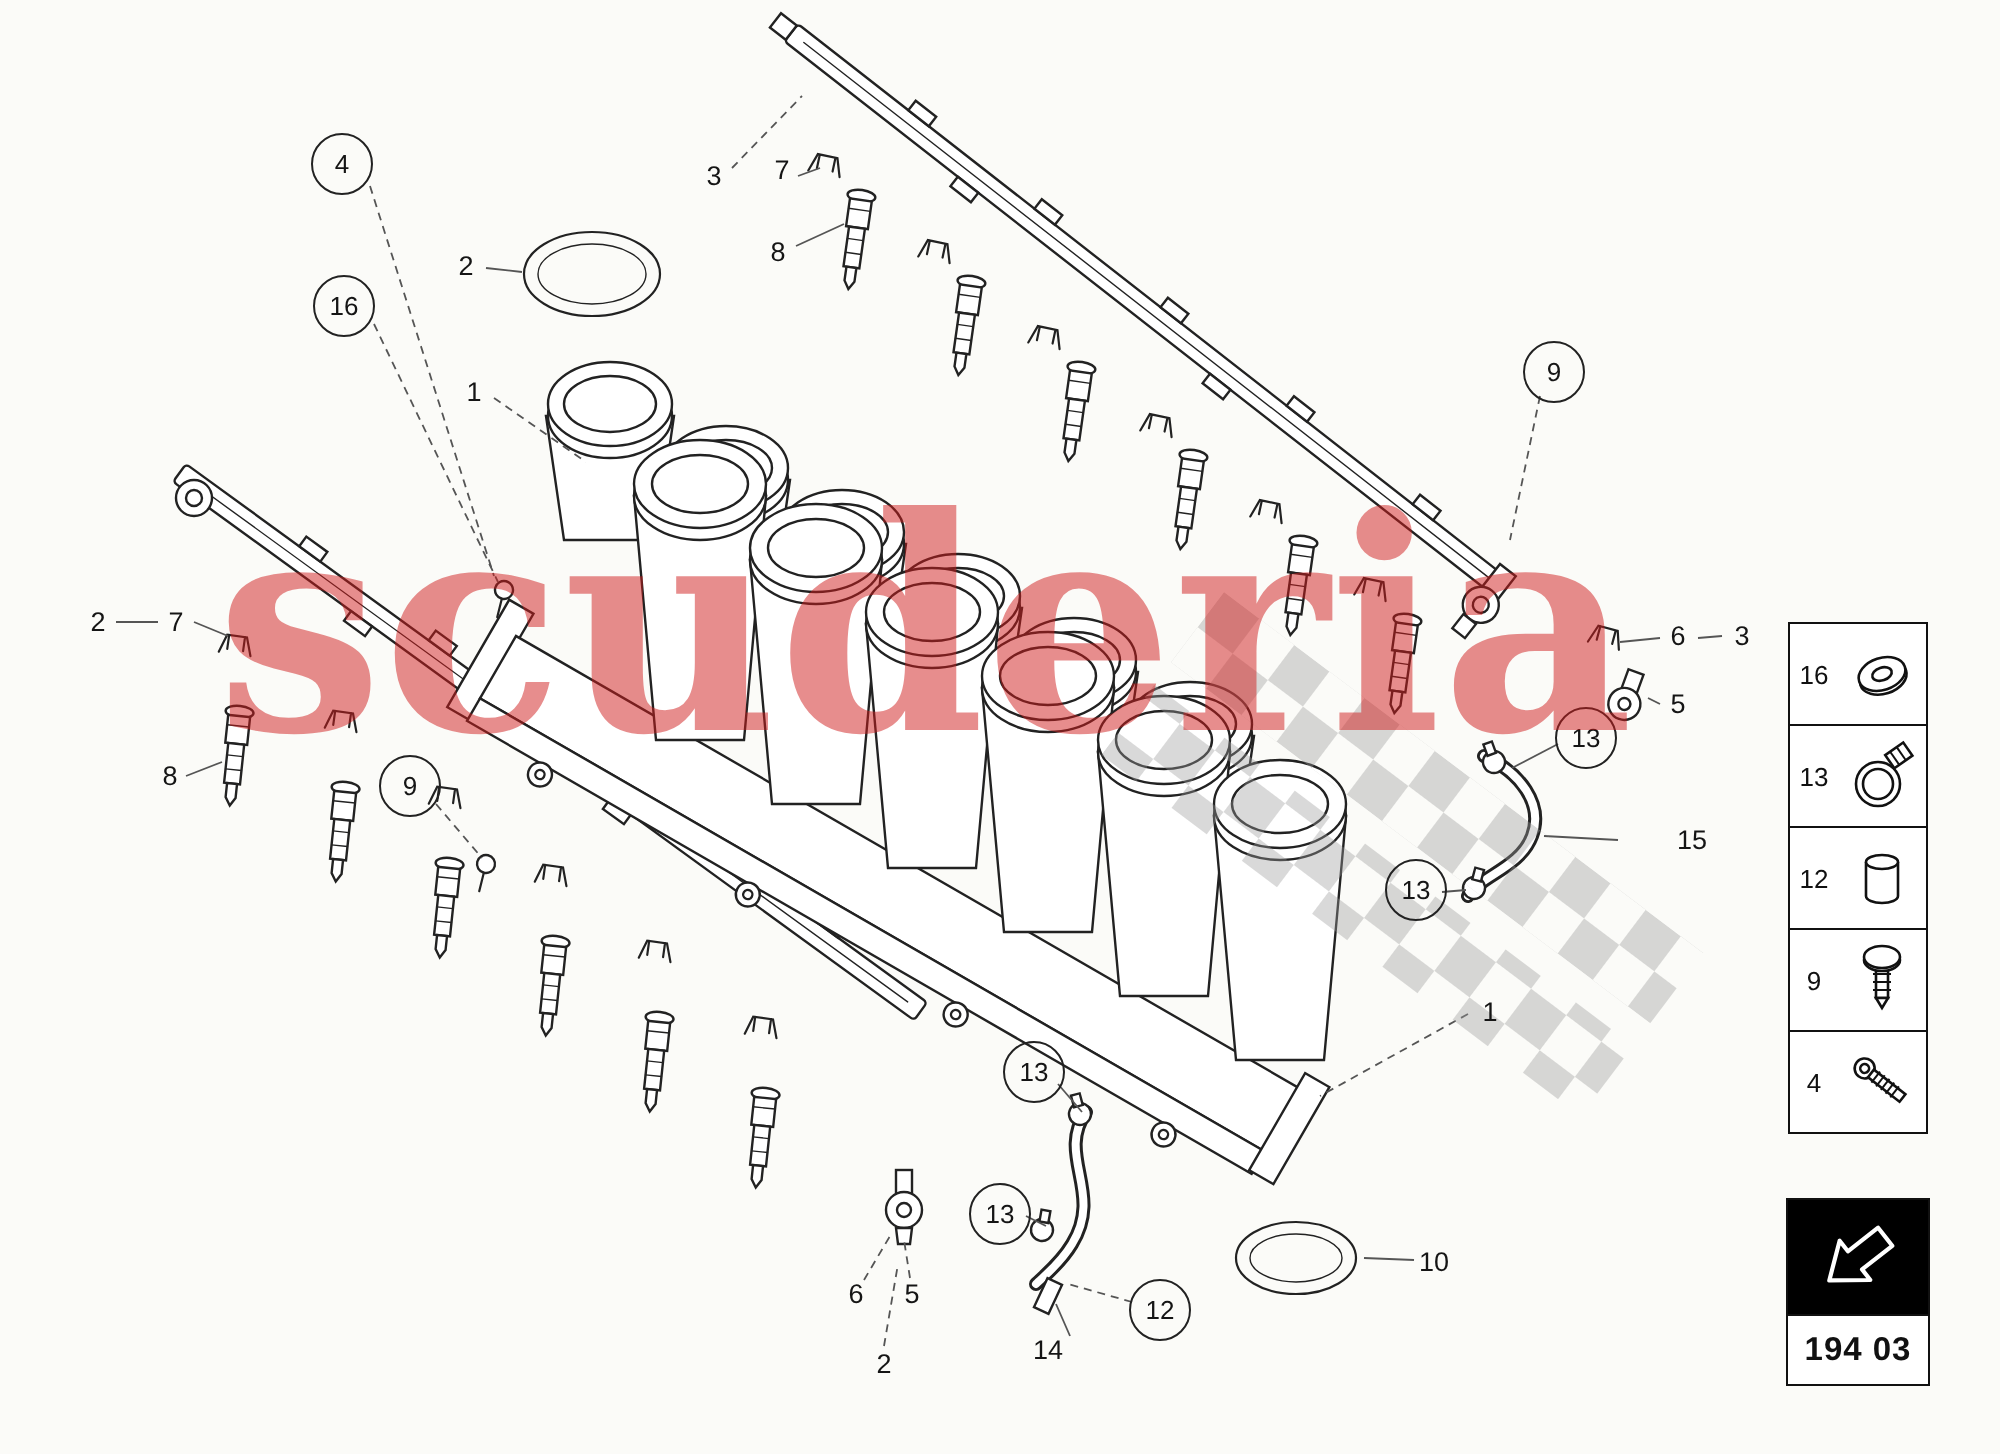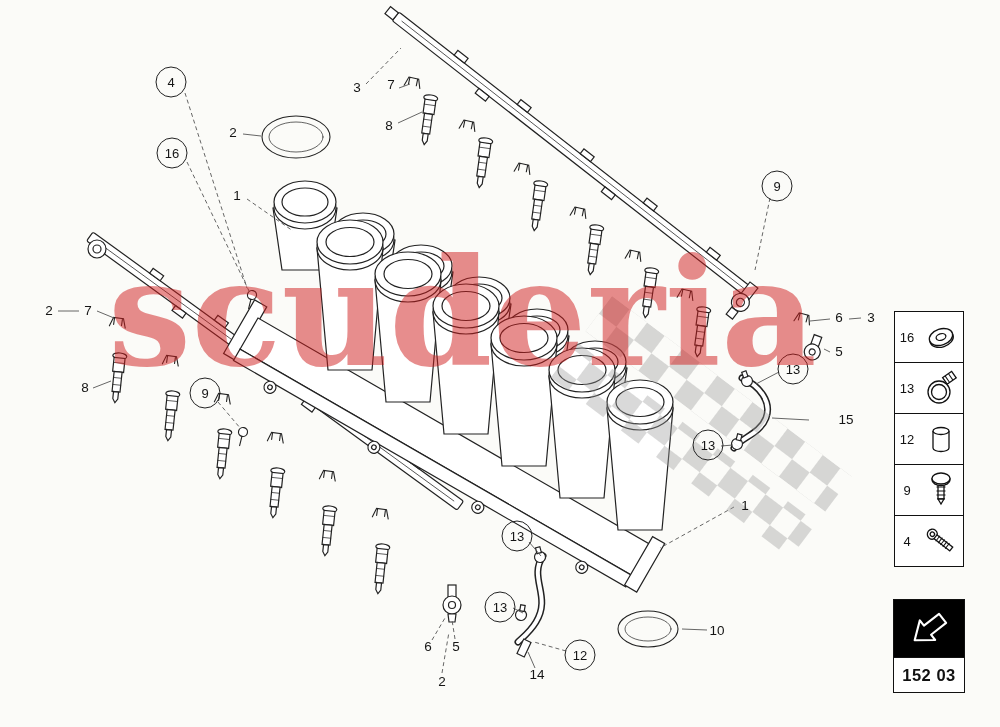--- a/index.html
+++ b/index.html
@@ -330,21 +330,21 @@
   <div class="co" style="left:389px;top:126px">8</div>
   <div class="co" style="left:49px;top:311px">2</div>
   <div class="co" style="left:88px;top:311px">7</div>
   <div class="co" style="left:85px;top:388px">8</div>
   <div class="co" style="left:839px;top:318px">6</div>
   <div class="co" style="left:871px;top:318px">3</div>
   <div class="co" style="left:839px;top:352px">5</div>
   <div class="co" style="left:846px;top:420px">15</div>
   <div class="co" style="left:745px;top:506px">1</div>
   <div class="co" style="left:717px;top:631px">10</div>
-  <div class="co" style="left:537px;top:675px">14</div>
+  <div class="co" style="left:524px;top:675px">14</div>
   <div class="co" style="left:428px;top:647px">6</div>
   <div class="co" style="left:456px;top:647px">5</div>
   <div class="co" style="left:442px;top:682px">2</div>
 
   <div class="wm-red">scuderia</div>
 
   <div class="legend">
     <div class="lrow">
       <span class="lnum">16</span>
       <span class="licon">
@@ -412,16 +412,16 @@
       </span>
     </div>
   </div>
 
   <div class="nav">
     <div class="nav-arrow">
       <svg width="46" height="34" viewBox="0 0 48 32" style="overflow:visible">
         <path d="M42,10 L22,10 L22,3 L5,16 L22,29 L22,22 L42,22 Z" transform="rotate(-38 24 16)" fill="#000" stroke="#fff" stroke-width="2.2" stroke-linejoin="round"></path>
       </svg>
     </div>
-    <div class="nav-code">152 03</div>
+    <div class="nav-code">194 03</div>
   </div>
 
 </div>
 
 </body></html>

